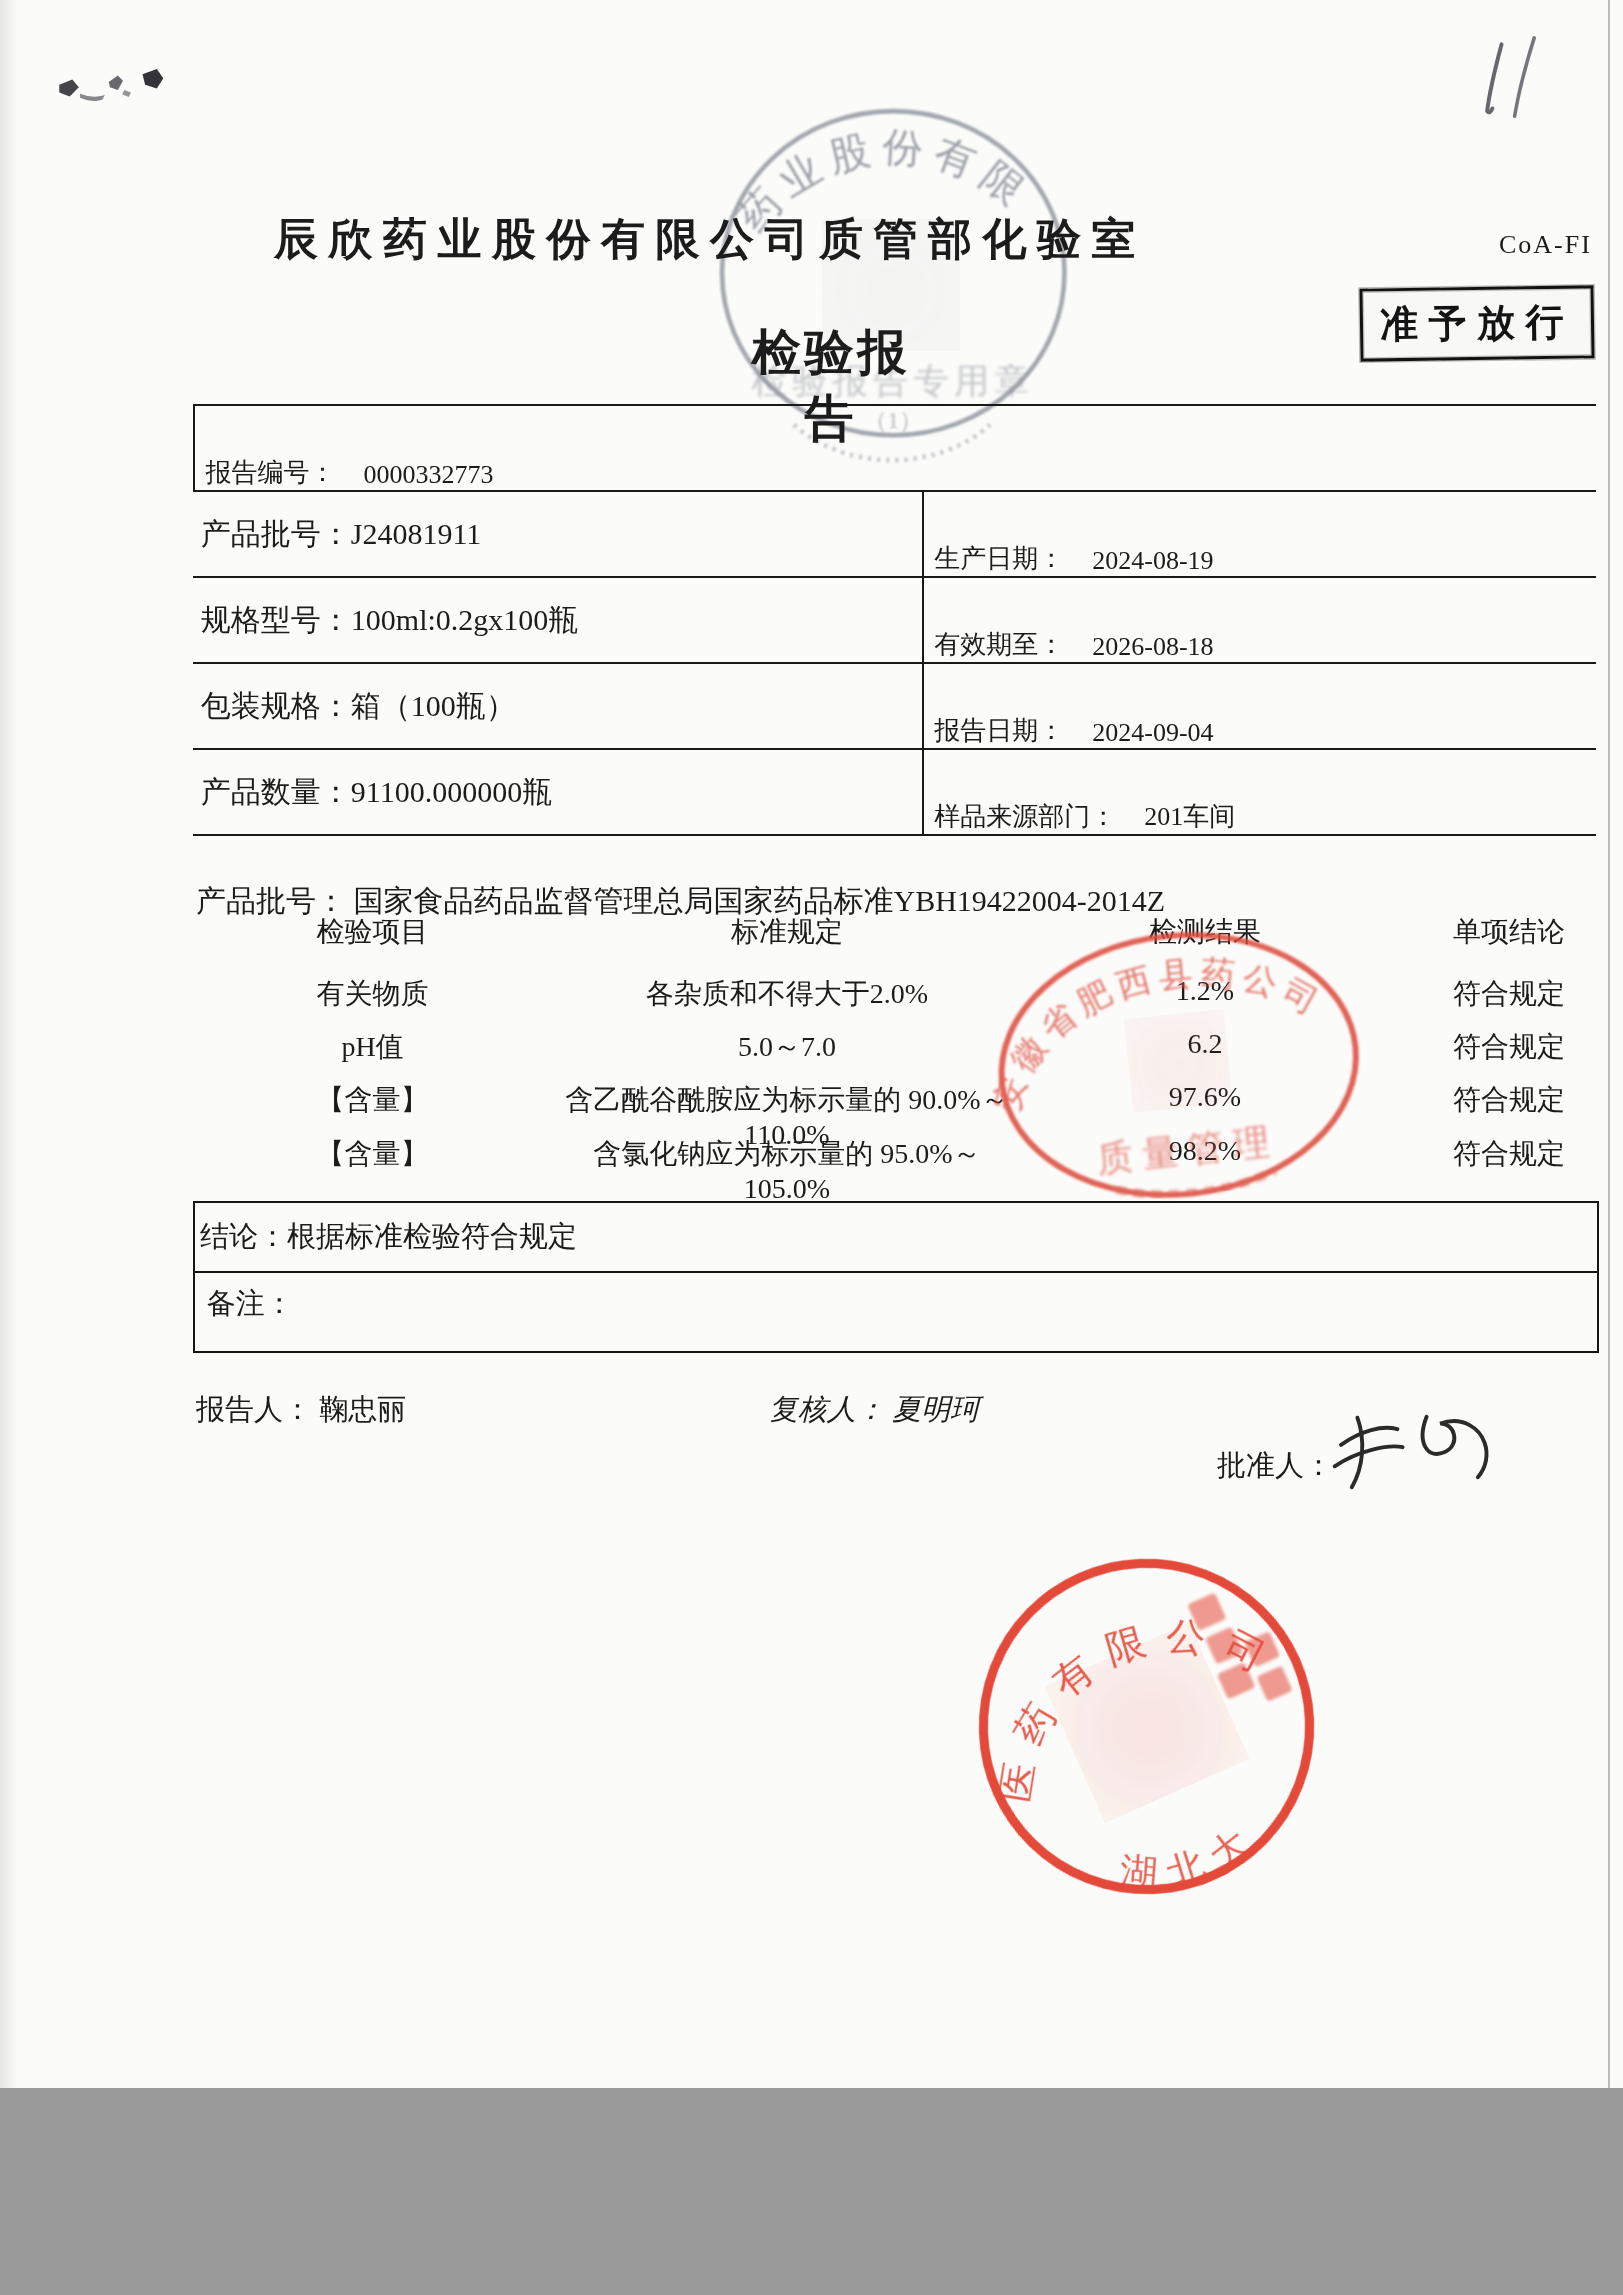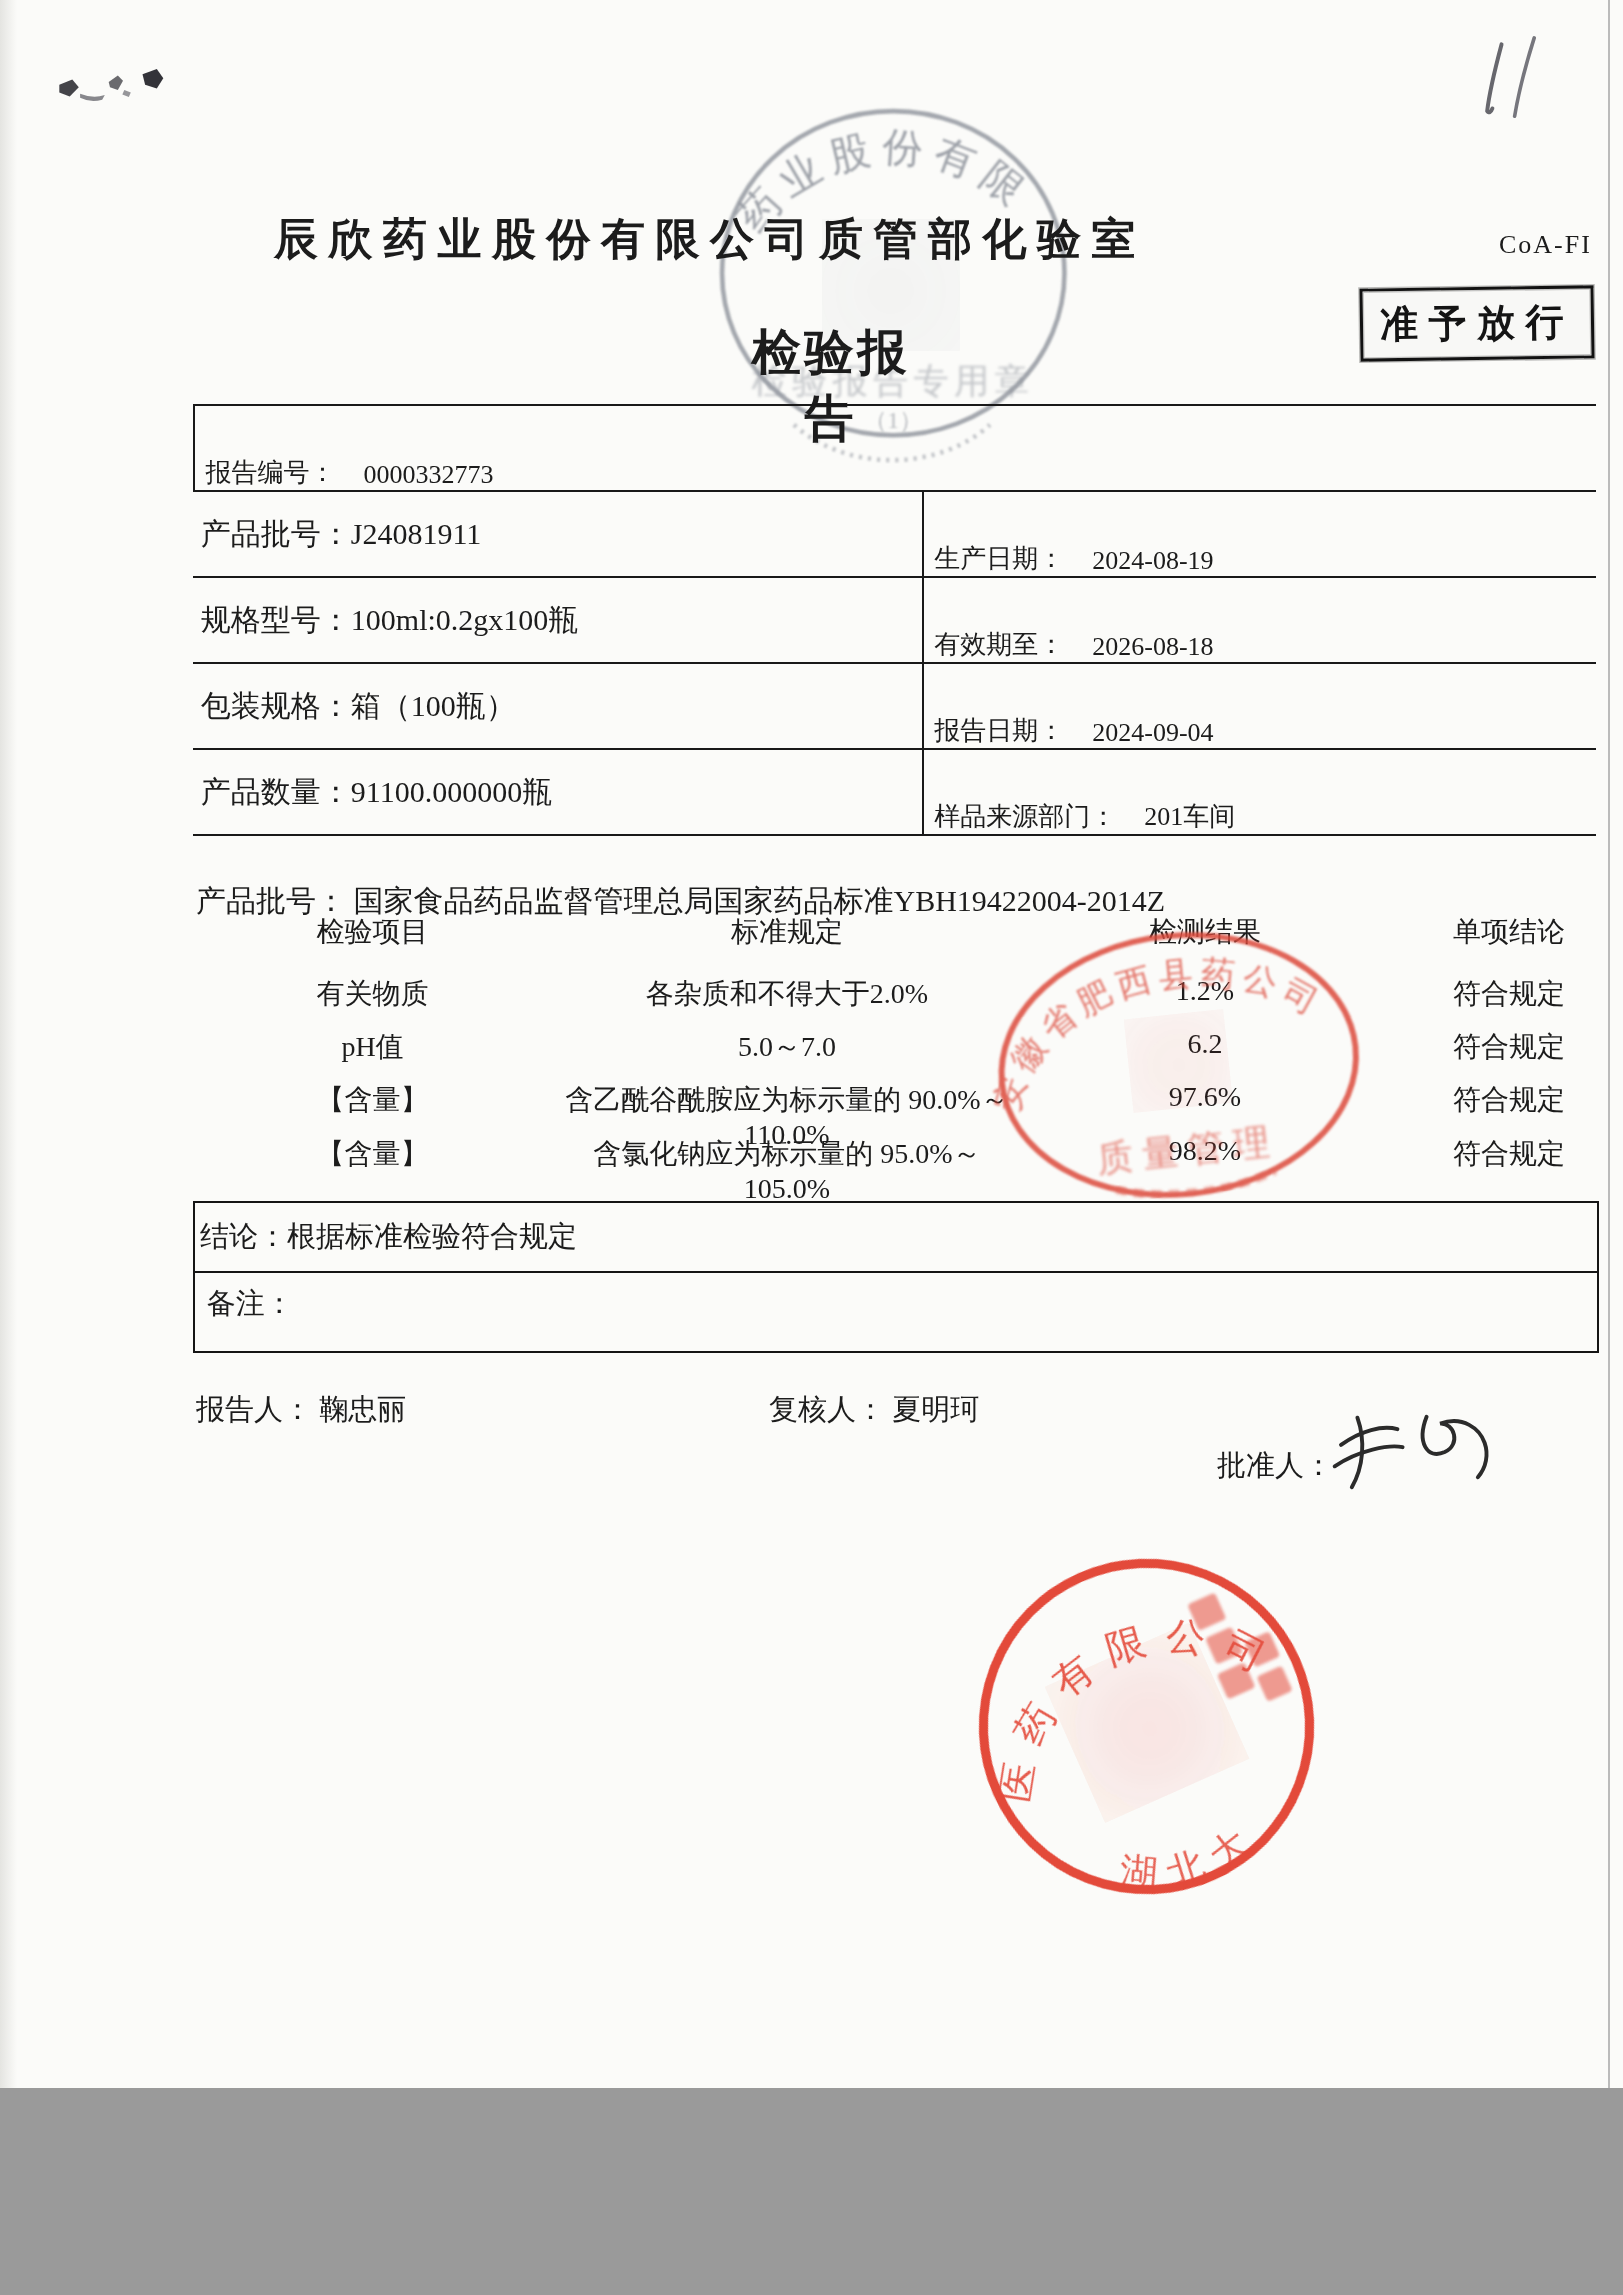--- a/index.html
+++ b/index.html
@@ -205,21 +205,21 @@
     <div class="concl-row2">
       <span>备注：</span>
       <span></span>
     </div>
   </div>
 
   <div class="abs sig" style="left:196px;top:1390px;">
     <span>报告人：</span>
     <span>鞠忠丽</span>
   </div>
-  <div class="abs sig" style="left:769px;top:1390px;">
+  <div class="abs sig" style="left:769px;top:1390px;font-style:italic;">
     <span>复核人：</span>
     <span>夏明珂</span>
   </div>
   <div class="abs sig" style="left:1197px;top:1446px;margin-left:20px;">
     <span>批准人：</span>
   </div>
 
   <svg class="abs stamp-svg" style="left:1316px;top:1380px;" width="189" height="118" viewBox="0 0 290 180">
     <g transform="rotate(-4 140 90)" fill="none" stroke="#2b2b2b" stroke-width="6" stroke-linecap="round">
       <path d="M38,92 C70,72 104,66 126,74"></path>

